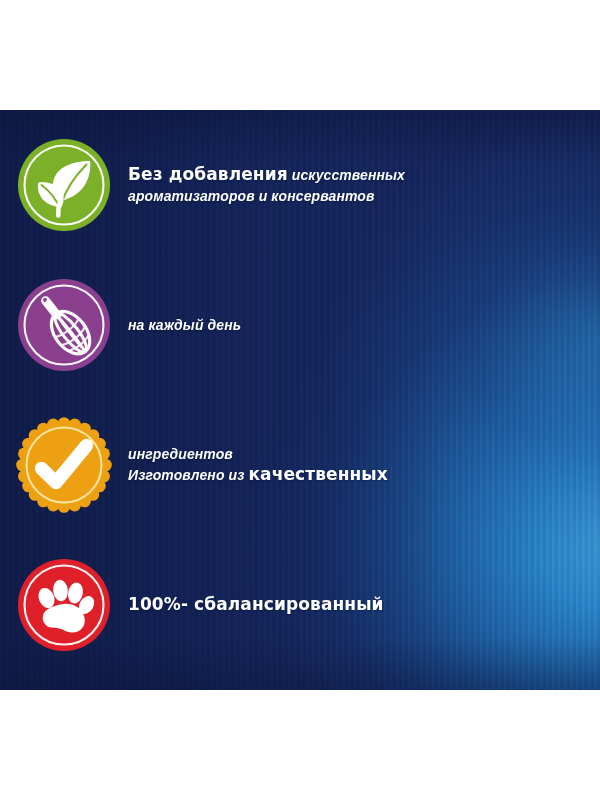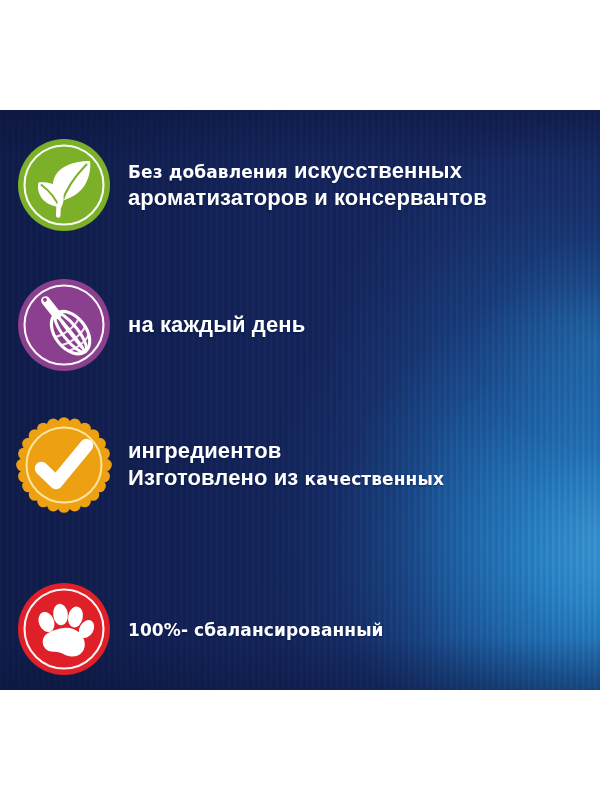--- a/index.html
+++ b/index.html
@@ -52,21 +52,21 @@
 
   
   .feature-row{
     position:absolute;
     left:0;width:600px;height:110px;
     display:flex;align-items:center;
   }
   .f1{top:20px}
   .f2{top:160px}
   .f3{top:300px}
-  .f4{top:464px}
+  .f4{top:440px}
 
   .badge-wrap{
     width:128px;min-width:128px;height:110px;
     display:flex;align-items:center;justify-content:center;
   }
   .badge{
     position:relative;width:96px;height:96px;
     display:flex;align-items:center;justify-content:center;
   }
   .badge svg{display:block;width:96px;height:96px;}
@@ -76,22 +76,23 @@
     line-height:1.13;
     letter-spacing:.1px;
     padding-right:28px;
     text-shadow:0 1px 2px rgba(0,20,60,.45);
   }
   .t-big{
     font-size:17px;font-weight:700;
     font-family:"DejaVu Sans","Liberation Sans",sans-serif;
   }
   .t-small{
-    font-size:22px;font-weight:700;
+    font-size:14px;font-weight:700;
     font-family:"Liberation Sans","DejaVu Sans",sans-serif;
+    font-style:italic;
   }
   .line{white-space:nowrap;}
   .line + .line{margin-top:2px;}
 </style>
 </head>
 <body>
 
 <div id="promo-panel">
   <div class="glow-a"></div>
   <div class="glow-b"></div>

